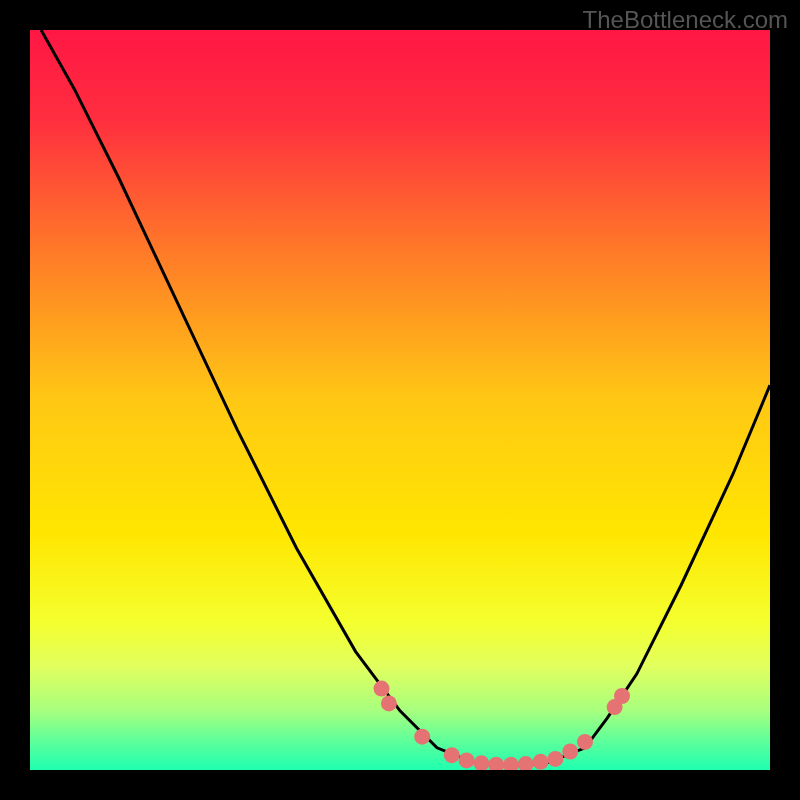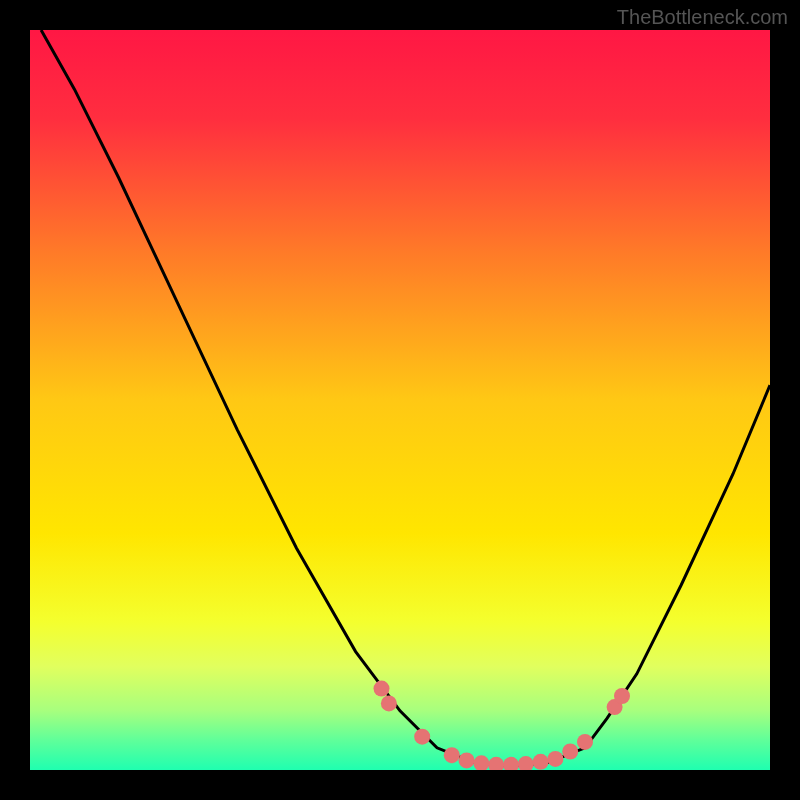--- a/index.html
+++ b/index.html
@@ -8,21 +8,21 @@
     height: 800px;
     background: #000;
     position: relative;
     font-family: Arial, sans-serif;
   }
   .attribution {
     position: absolute;
     top: 6px;
     right: 12px;
     color: #555;
-    font-size: 20px;
+    font-size: 24px;
     font-weight: 400;
     z-index: 10;
   }
   .chart-frame {
     position: absolute;
     top: 30px;
     left: 30px;
     width: 740px;
     height: 740px;
     background: #000;

